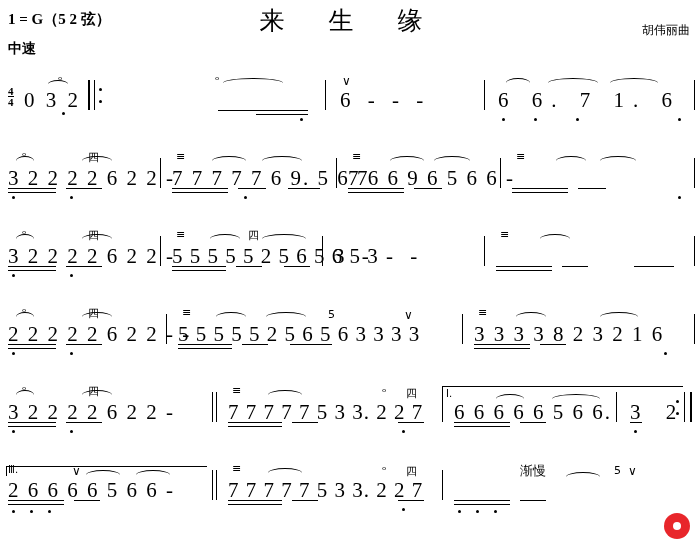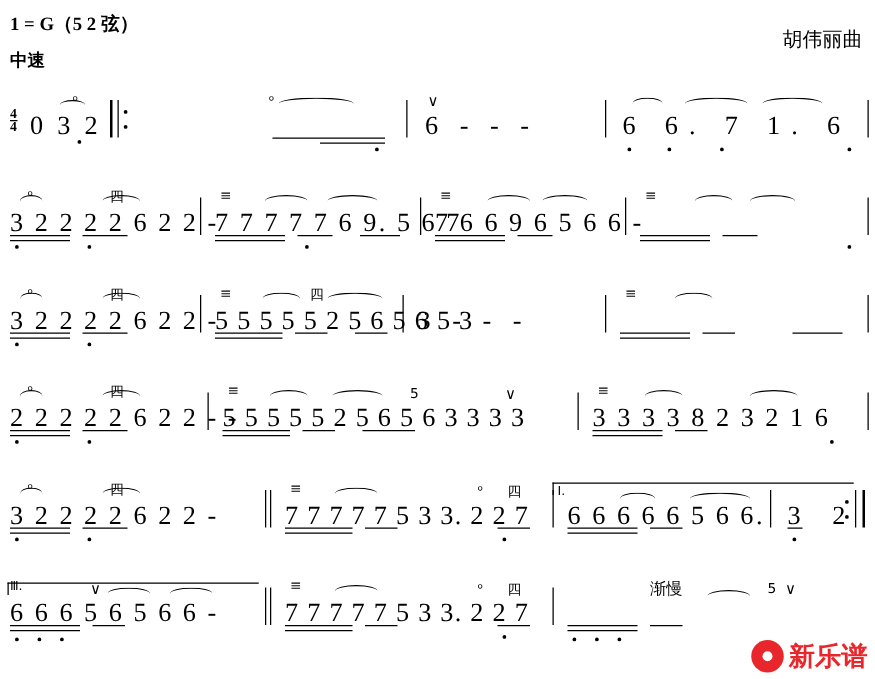--- a/index.html
+++ b/index.html
@@ -15,21 +15,21 @@
     position:absolute;left:8px;top:10px;
     font-family:"Liberation Serif",serif;font-size:15px;font-weight:bold;
     letter-spacing:0px;white-space:nowrap;
   }
   .title{
     position:absolute;left:0;top:4px;width:700px;text-align:center;
     font-size:25px;letter-spacing:18px;font-family:"DejaVu Sans",sans-serif;
     font-weight:normal;
   }
   .composer{
-    position:absolute;right:10px;top:22px;font-size:16px;
+    position:absolute;right:10px;top:22px;font-size:12px;
     font-family:"DejaVu Sans",sans-serif;
   }
   .tempo{
     position:absolute;left:8px;top:40px;font-size:14px;font-weight:bold;
     font-family:"DejaVu Sans",sans-serif;
   }
 
   
   .row{position:absolute;left:0;width:700px;height:62px;}
   .num{position:absolute;font-size:21px;font-family:"Liberation Serif",serif;}
@@ -75,20 +75,21 @@
   }
   .logo-disc i{display:block;width:8px;height:8px;border-radius:50%;background:#fff;}
   .logo-text{font-size:21px;font-weight:bold;color:#e8262b;font-family:"DejaVu Sans",sans-serif;}
 </style>
 </head>
 <body>
 
 <div class="sheet">
 
   <div class="key-sig">1 = G（5 2 弦）</div>
+  <div class="title">来 生 缘</div>
   <div class="composer">胡伟丽曲</div>
   <div class="tempo">中速</div>
 
   <div class="row" style="top:72px;">
     <div class="meter" style="left:8px;top:14px;">
       <span class="numr">4</span>
       <span class="den">4</span>
     </div>
 
     <div class="num" style="left:24px;top:16px;letter-spacing:3px;">0 3 2</div>
@@ -282,21 +283,21 @@
     <div class="rdot" style="left:676px;top:16px;"></div>
     <div class="rdot" style="left:676px;top:28px;"></div>
     <div class="bar" style="left:684px;top:8px;height:30px;"></div>
     <div class="barthick" style="left:690px;top:8px;height:30px;"></div>
   </div>
 
   <div class="row" style="top:462px;">
     <div class="voltalbl" style="left:8px;top:2px;">Ⅲ.</div>
     <div class="volta" style="left:6px;top:4px;width:200px;"></div>
 
-    <div class="num" style="left:8px;top:16px;letter-spacing:2px;">6 6 6 5 6 5 6 6 -</div>
+    <div class="num" style="left:8px;top:16px;letter-spacing:2px;">2 6 6 6 6 5 6 6 -</div>
     <div class="vee" style="left:72px;top:2px;">∨</div>
     <div class="slur" style="left:86px;top:8px;width:34px;"></div>
     <div class="slur" style="left:136px;top:8px;width:34px;"></div>
     <div class="beam" style="left:8px;top:38px;width:56px;"></div>
     <div class="beam" style="left:8px;top:42px;width:56px;"></div>
     <div class="beam" style="left:74px;top:38px;width:26px;"></div>
     <div class="dota" style="left:12px;top:48px;"></div>
     <div class="dota" style="left:30px;top:48px;"></div>
     <div class="dota" style="left:48px;top:48px;"></div>
     <div class="bar" style="left:212px;top:8px;height:30px;"></div>
@@ -323,16 +324,15 @@
     <div class="beam" style="left:520px;top:38px;width:26px;"></div>
     <div class="dota" style="left:458px;top:48px;"></div>
     <div class="dota" style="left:476px;top:48px;"></div>
     <div class="dota" style="left:494px;top:48px;"></div>
   </div>
 
   <div class="logo">
     <span class="logo-disc">
         <i></i>
       </span>
-    <span class="logo-text">新乐谱</span>
   </div>
 
 </div>
 
 </body></html>

